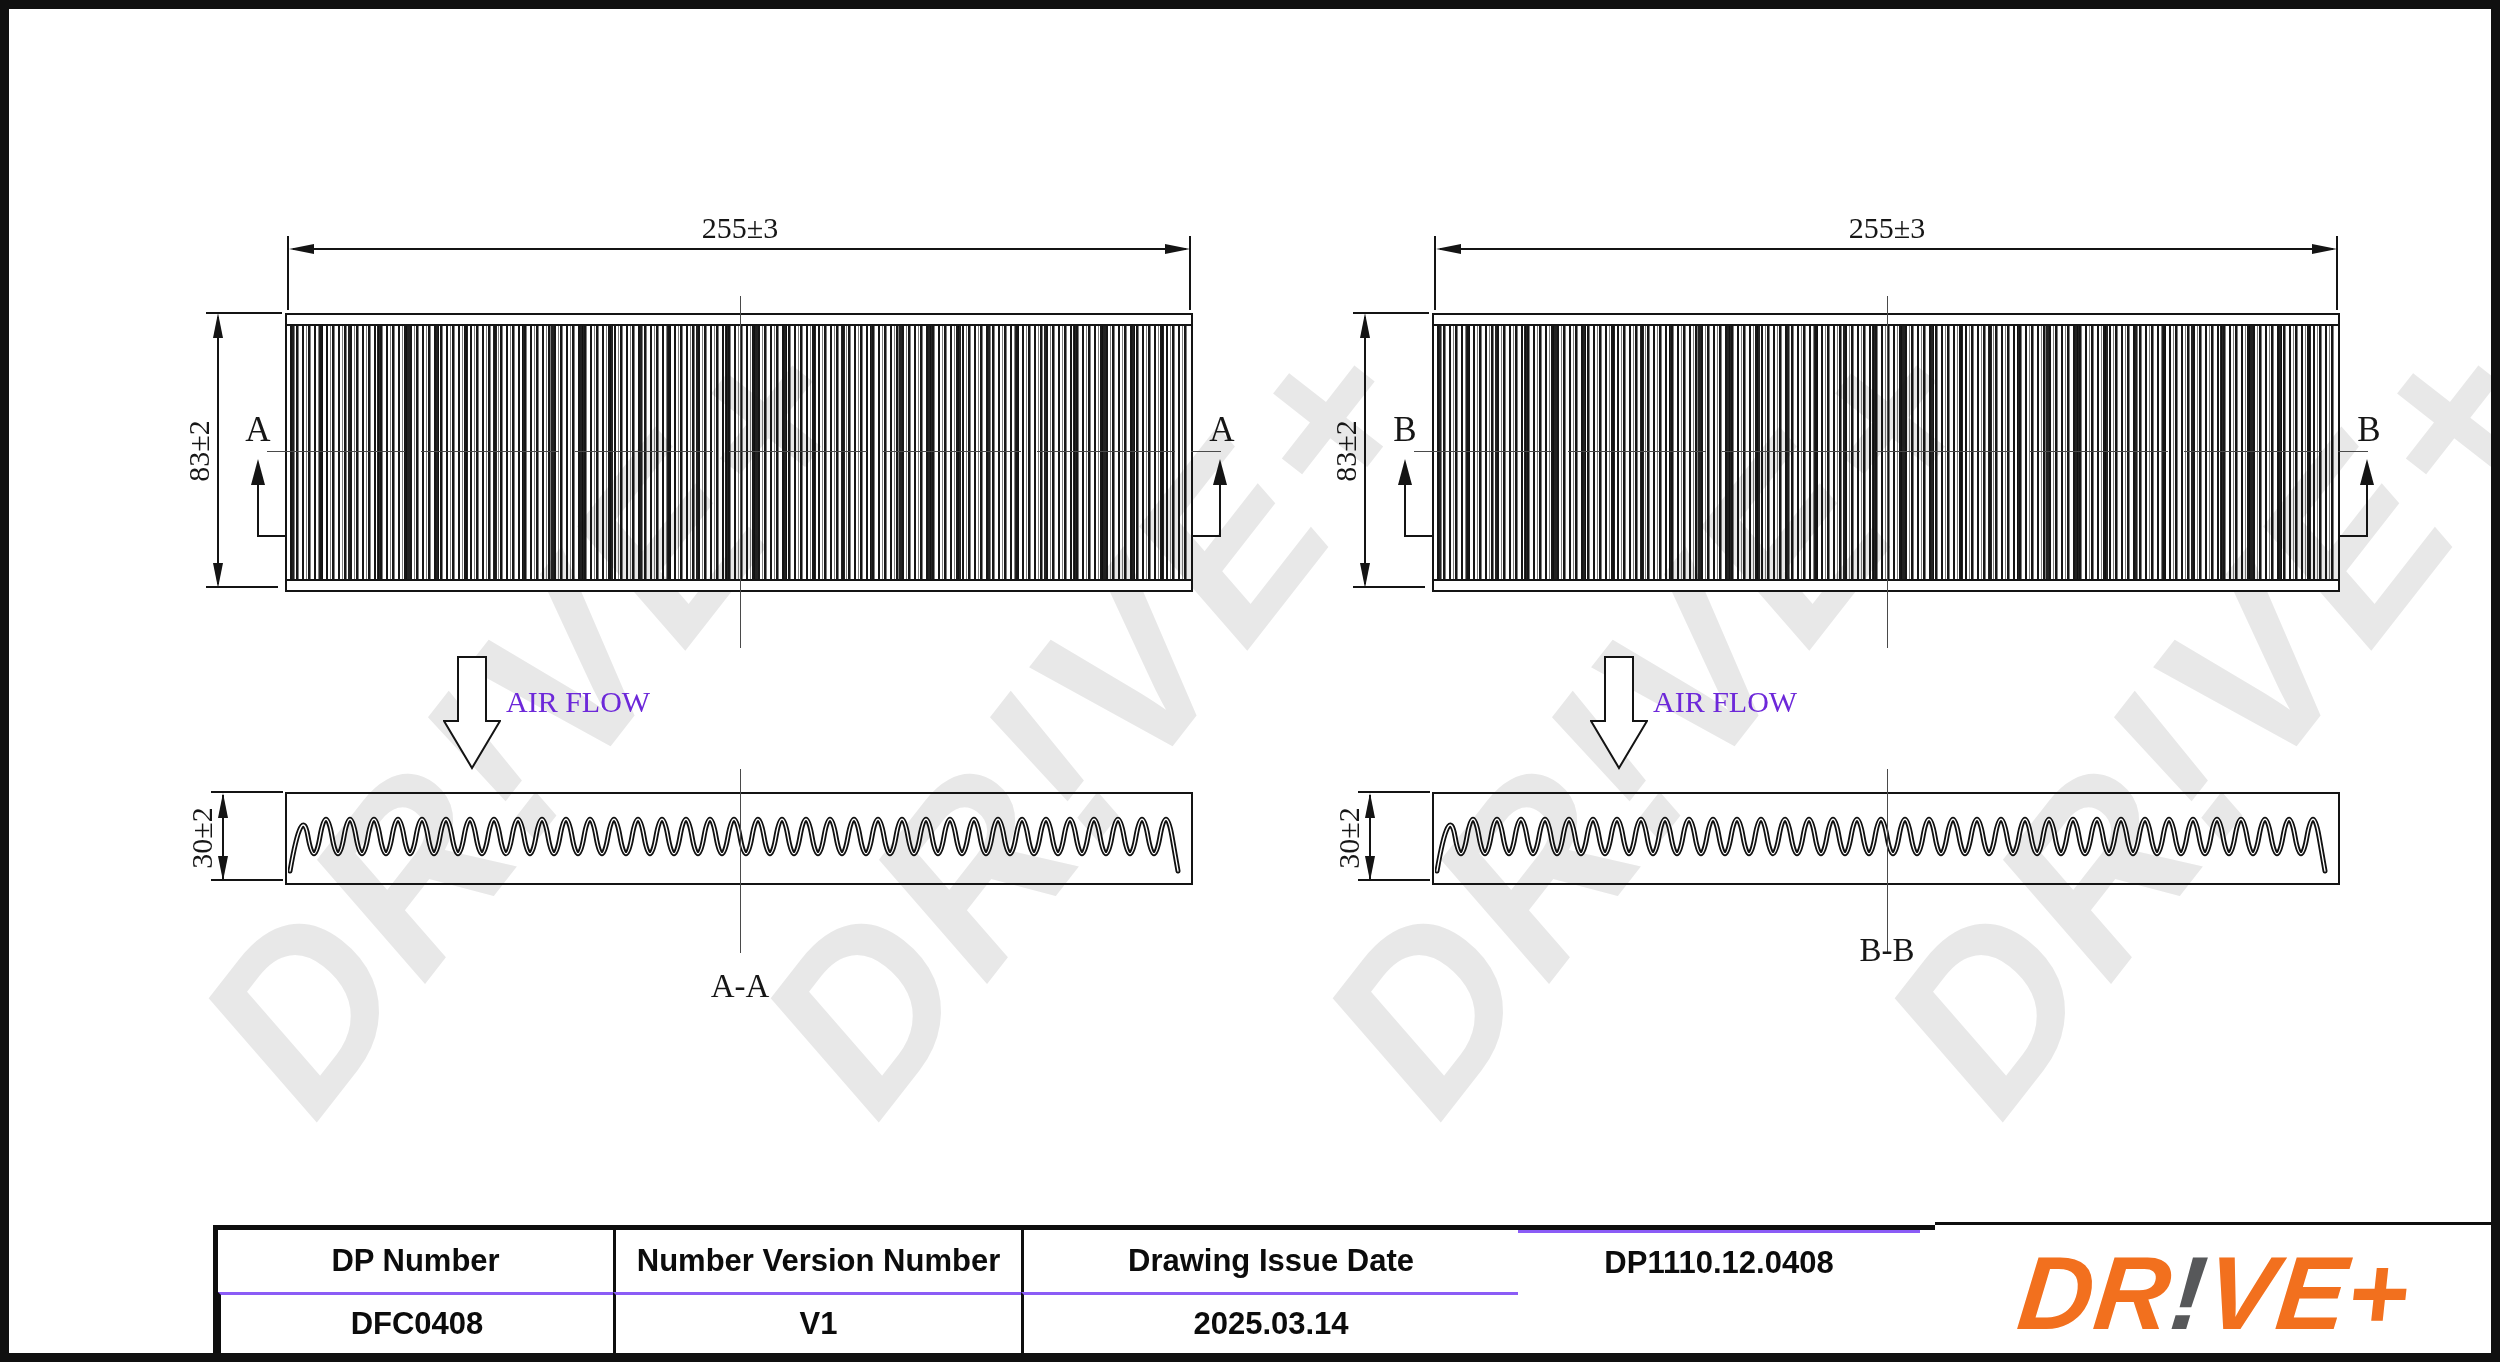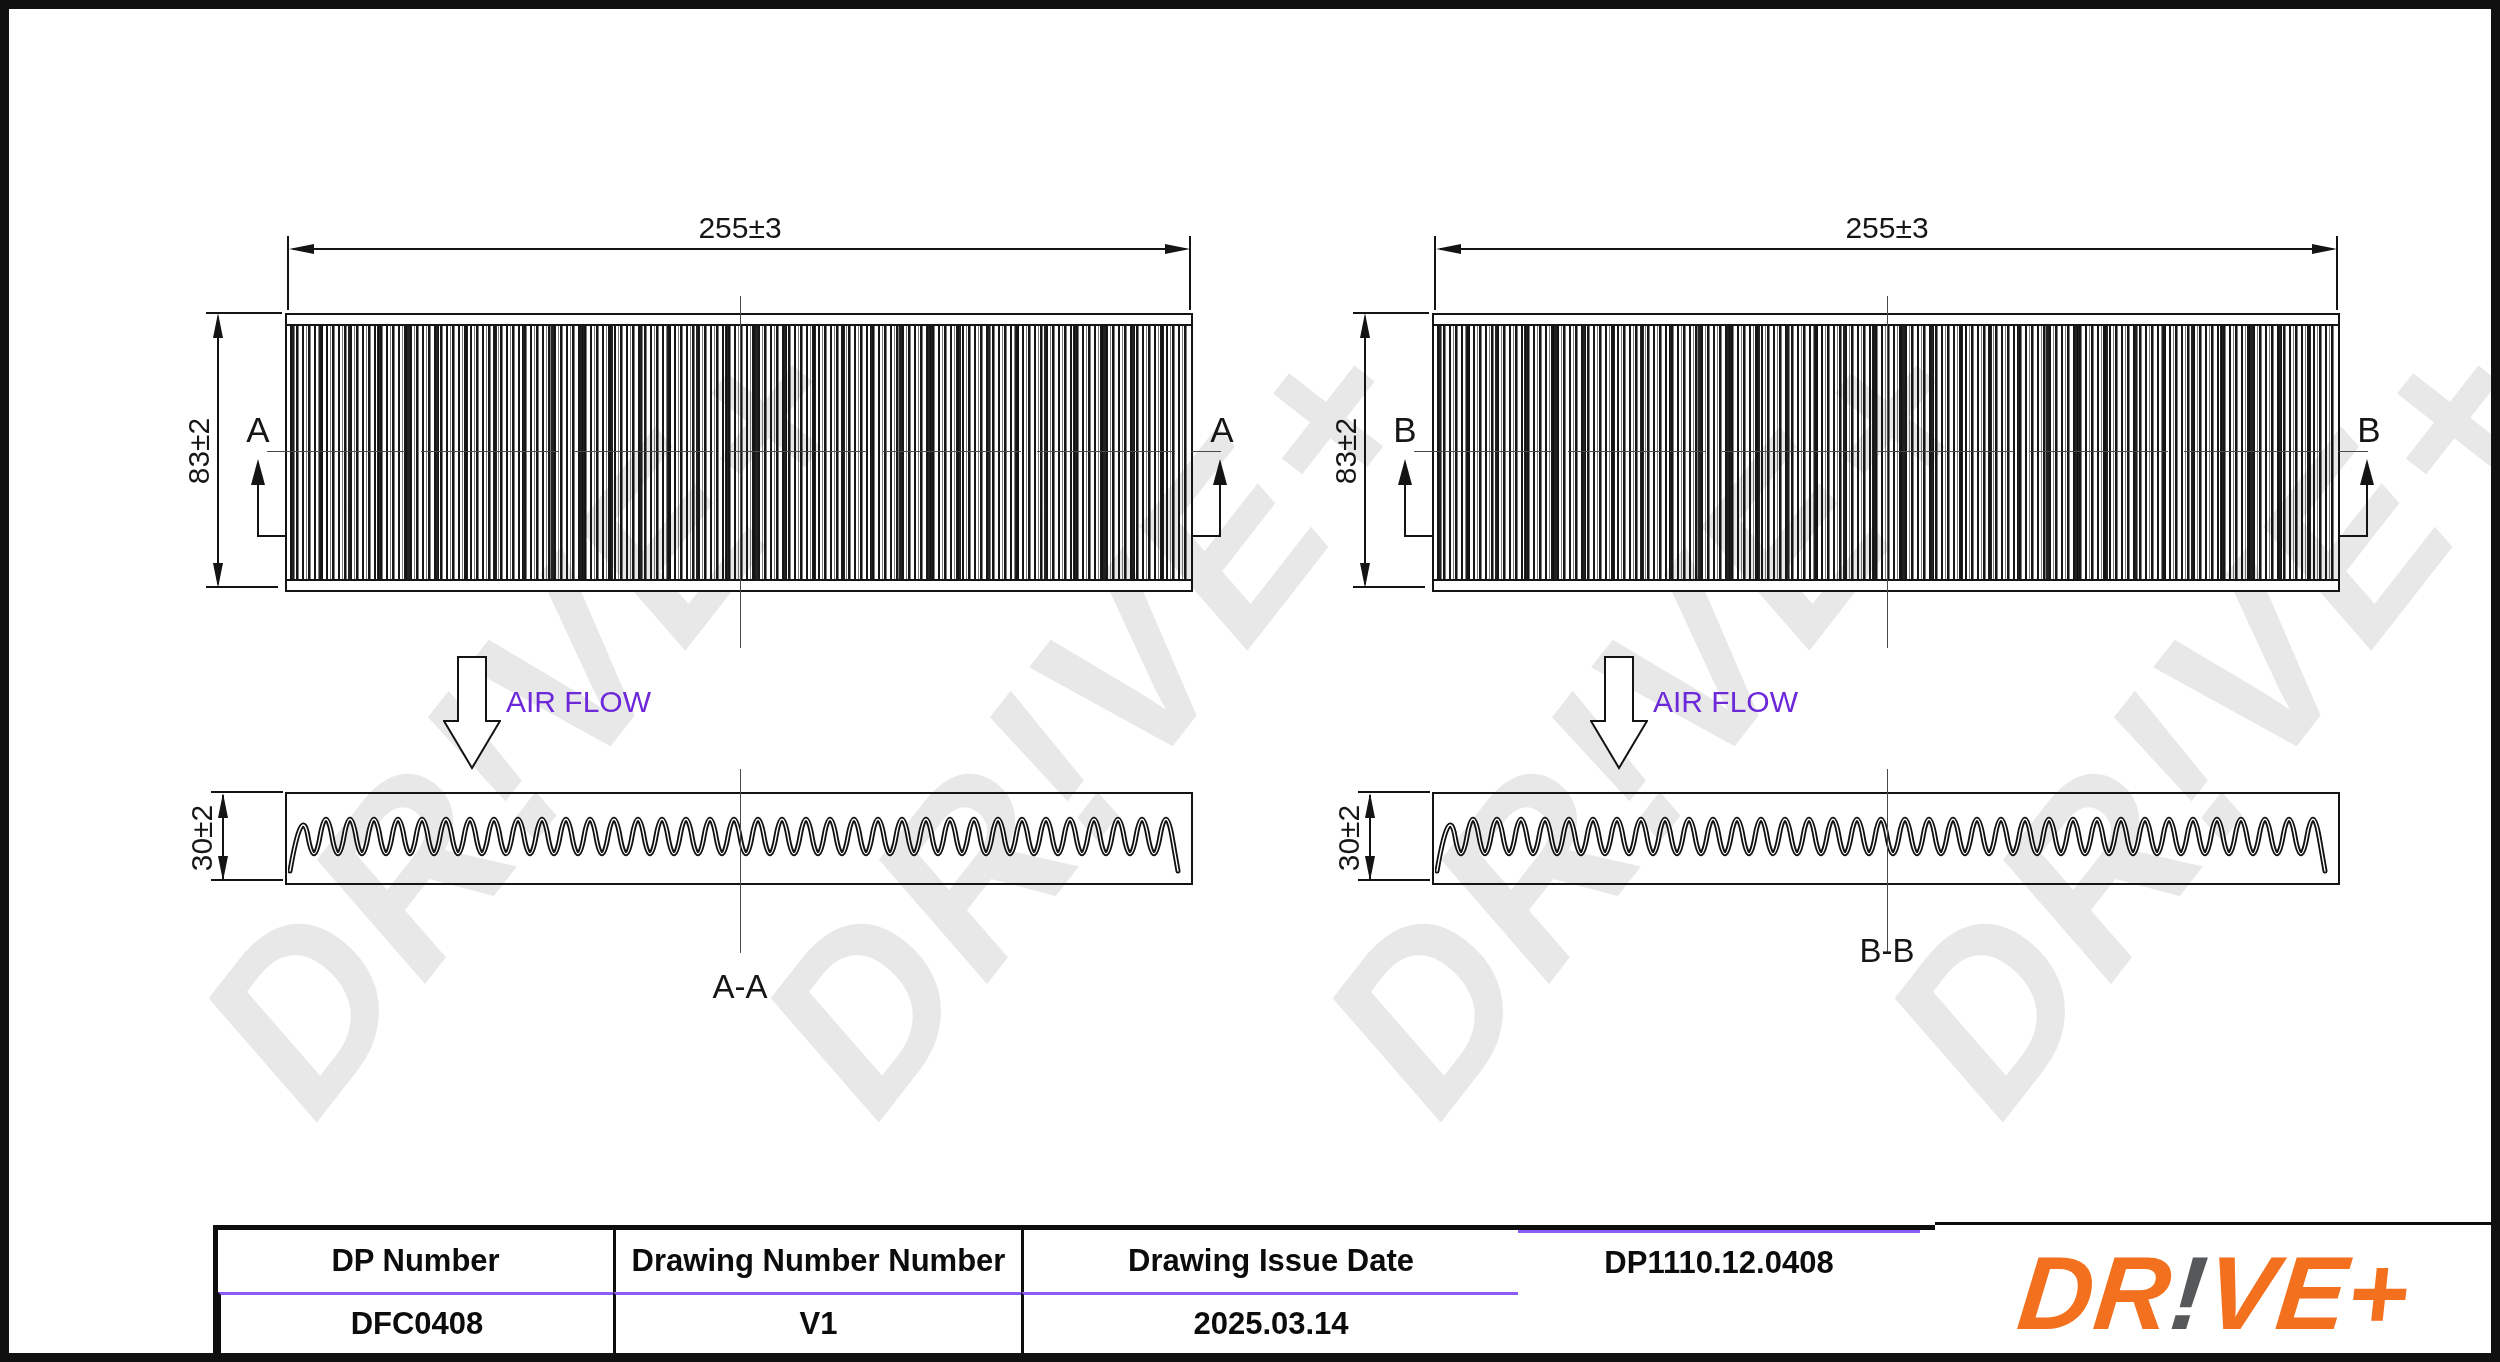--- a/index.html
+++ b/index.html
@@ -16,21 +16,21 @@
   
   .wm{
     position:absolute;z-index:0;white-space:nowrap;
     font-size:235px;line-height:235px;font-weight:bold;font-style:italic;
     letter-spacing:6px;color:#e8e8e8;
     transform:rotate(-52deg);transform-origin:0 50%;
     user-select:none;
   }
 
   
-  .drawing{position:absolute;top:0;width:1255px;height:1210px;z-index:5;}
+  .drawing{position:absolute;top:0;width:1255px;height:1210px;z-index:5;font-family:Liberation Serif, serif;}
   .drawing.left{left:0;}
   .drawing.right{left:1147px;}
   .abs{position:absolute;}
 
   .line-h{position:absolute;height:2px;background:var(--ln);}
   .line-v{position:absolute;width:2px;background:var(--ln);}
   .cl-h{position:absolute;height:1px;
         background:repeating-linear-gradient(90deg,var(--cl) 0 138px,transparent 138px 154px);}
   .cl-v{position:absolute;width:1px;background:var(--cl);}
 
@@ -214,21 +214,21 @@
     <div class="ah pu" style="left:218px;top:793px"></div>
     <div class="ah pd" style="left:218px;top:856px"></div>
     <div class="line-h" style="left:211px;top:791px;width:72px"></div>
     <div class="line-h" style="left:211px;top:879px;width:72px"></div>
 
     <div class="section-name" style="left:680px;top:932px">B-B</div>
   </section>
 
   <div class="title-block">
     <div class="cell r0 c0">DP Number</div>
-    <div class="cell r0">Drawing Number Number</div>
+    <div class="cell r0">Number Version Number</div>
     <div class="cell r0">Drawing Issue Date</div>
     <div class="cell c0">DP1110.12.0408</div>
     <div class="cell">DFC0408</div>
     <div class="cell">V1</div>
     <div class="cell">2025.03.14</div>
   </div>
 
   <div class="logo-cell">
     <div class="logo">
       <span class="orange">DR</span><span class="bang">!</span><span class="orange">VE+</span>

